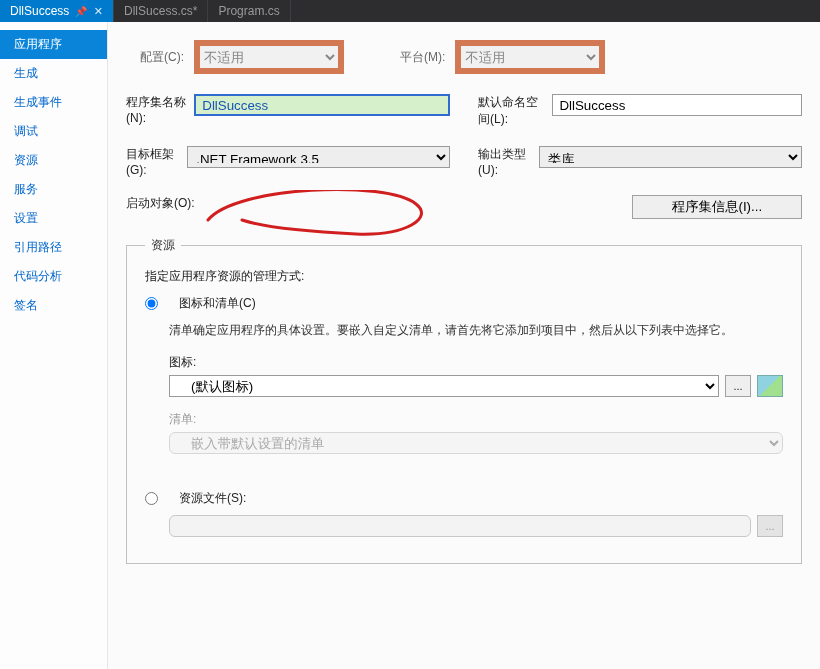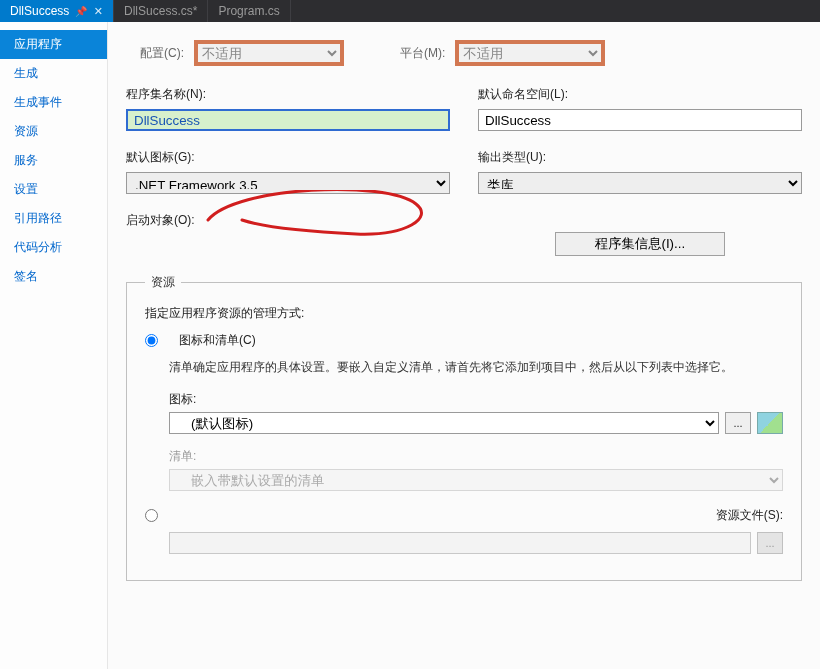--- a/index.html
+++ b/index.html
@@ -14,41 +14,41 @@
   .sidenav { width: 108px; background: #fdfdfd; border-right: 1px solid #e6e6e6; padding-top: 8px; }
   .sidenav .nav { padding: 6px 14px; color: #0066cc; cursor: pointer; }
   .sidenav .nav.active { background: #0a84d9; color: #fff; position: relative; }
   .sidenav .nav.active::after {
     content: ""; position: absolute; right: -10px; top: 50%; transform: translateY(-50%);
     border: 10px solid transparent; border-left-color: #0a84d9;
   }
   .content { flex: 1; padding: 18px 18px 0 18px; overflow: auto; }
   .row { display: flex; gap: 28px; margin-bottom: 18px; align-items: flex-start; }
   .topcfg { display: flex; align-items: center; gap: 10px; color: #888; margin-bottom: 20px; }
-  .topcfg select { width: 150px; height: 26px; background: #eee; border: 4px solid #c2410c; color: #555; }
+  .topcfg select { width: 150px; height: 34px; background: #eee; border: 6px solid #c2410c; color: #555; }
   .topcfg label { color: #666; padding-left: 14px; }
-  .field { display: flex; flex-direction: column; gap: 6px; }
+  .field { display: flex; flex-direction: row; gap: 6px; }
   .field label { color: #222; }
   .col { flex: 1; min-width: 0; }
   input[type=text] { height: 22px; border: 1px solid #9a9a9a; padding: 0 6px; width: 100%; background: #fff; }
   input.asmname { background: #d7f0cc; border: 2px solid #2f6bd1; color: #1854b4; font-weight: 500; }
   select.full { width: 100%; height: 22px; border: 1px solid #9a9a9a; background: #eee; padding: 4px 4px; }
   .btn { height: 24px; min-width: 170px; border: 1px solid #a0a0a0; background: #efefef; cursor: pointer; }
   fieldset { border: 1px solid #c0c0c0; padding: 14px 18px 26px 18px; margin: 6px 0 0 0; }
   fieldset legend { padding: 0 6px; color: #333; }
   .radio-row { display: flex; align-items: center; gap: 21px; margin: 10px 0 8px 0; }
   .radio-row input[type=radio] { margin: 0; }
   .desc { color: #333; margin: 6px 0 14px 24px; line-height: 1.7; }
   .sublabel { margin-left: 24px; margin-bottom: 4px; }
   .icon-row { display: flex; gap: 6px; align-items: center; margin-left: 24px; }
   .icon-row select { flex: 1; height: 22px; border: 1px solid #9a9a9a; background: #fff; padding-left: 17px; }
   .sqbtn { width: 26px; height: 22px; border: 1px solid #a0a0a0; background: #efefef; display: flex; align-items: center; justify-content: center; cursor: pointer; font-size: 11px; }
   .sqbtn.preview { background: linear-gradient(135deg,#8fd3e0 50%,#a1e08f 50%); border:1px solid #7aa; }
   .disabled-label { color: #9a9a9a; }
-  select.disabled, input.disabled { background: #f3f3f3; color: #888; border-color: #c8c8c8; }
+  select.disabled, input.disabled { background: #f3f3f3; color: #888; border-color: #c8c8c8; border-radius: 6px; }
   .annot { position: absolute; left: 98px; top: 168px; pointer-events: none; }
   .content-wrap { position: relative; }
   .subgroup { margin-bottom: 14px; }
 </style>
 </head>
 <body>
 
 <div class="tabbar">
   <div class="tab active">
     <span>DllSuccess</span>
@@ -61,20 +61,21 @@
   <div class="tab inactive">
     <span>Program.cs</span>
   </div>
 </div>
 
 <div class="main">
   <div class="sidenav">
     <div class="nav active">应用程序</div>
     <div class="nav">生成</div>
     <div class="nav">生成事件</div>
+    <div class="nav">调试</div>
     <div class="nav">资源</div>
     <div class="nav">服务</div>
     <div class="nav">设置</div>
     <div class="nav">引用路径</div>
     <div class="nav">代码分析</div>
     <div class="nav">签名</div>
   </div>
 
   <div class="content content-wrap">
 
@@ -92,34 +93,34 @@
         <input type="text" class="asmname" value="DllSuccess" style="">
       </div>
       <div class="col field">
         <label>默认命名空间(L):</label>
         <input type="text" value="DllSuccess" style="">
       </div>
     </div>
 
     <div class="row">
       <div class="col field">
-        <label>默认图标(G):</label>
+        <label>目标框架(G):</label>
         <select class="full"><option>.NET Framework 3.5</option></select>
       </div>
       <div class="col field">
         <label>输出类型(U):</label>
         <select class="full"><option>类库</option></select>
       </div>
     </div>
 
     <div class="row">
       <div class="col field">
         <label>启动对象(O):</label>
       </div>
-      <div class="col field" style="justify-content:center;">
+      <div class="col field" style="justify-content:flex-end;">
         <label>&nbsp;</label>
         <button class="btn" style="align-self:center">程序集信息(I)...</button>
       </div>
     </div>
 
     <fieldset>
       <legend>资源</legend>
       <div>指定应用程序资源的管理方式:</div>
 
       <div class="radio-row">
@@ -137,21 +138,21 @@
         </div>
       </div>
 
       <div class="subgroup">
         <div class="sublabel disabled-label">清单:</div>
         <div class="icon-row">
           <select class="disabled" disabled=""><option>嵌入带默认设置的清单</option></select>
         </div>
       </div>
 
-      <div class="radio-row" style="margin-top:16px;justify-content:space-between;">
+      <div class="radio-row" style="margin-top:36px;">
         <input type="radio" name="resmode" style="">
         <span>资源文件(S):</span>
       </div>
       <div class="icon-row" style="margin-top:6px;">
         <input type="text" class="disabled" disabled="" style="flex: 1 1 0%; height: 22px;" value="">
         <div class="sqbtn" style="background:#e4e4e4;border-color:#c0c0c0;color:#999;">...</div>
       </div>
     </fieldset>
 
     <svg class="annot" width="240" height="60">

